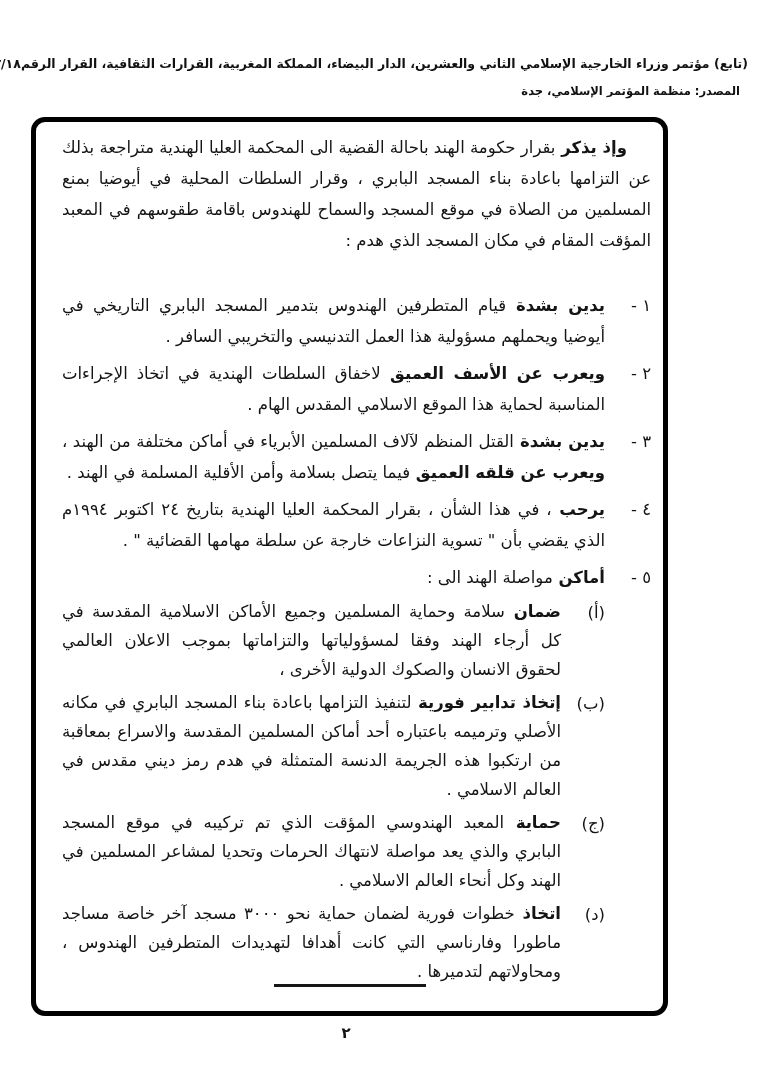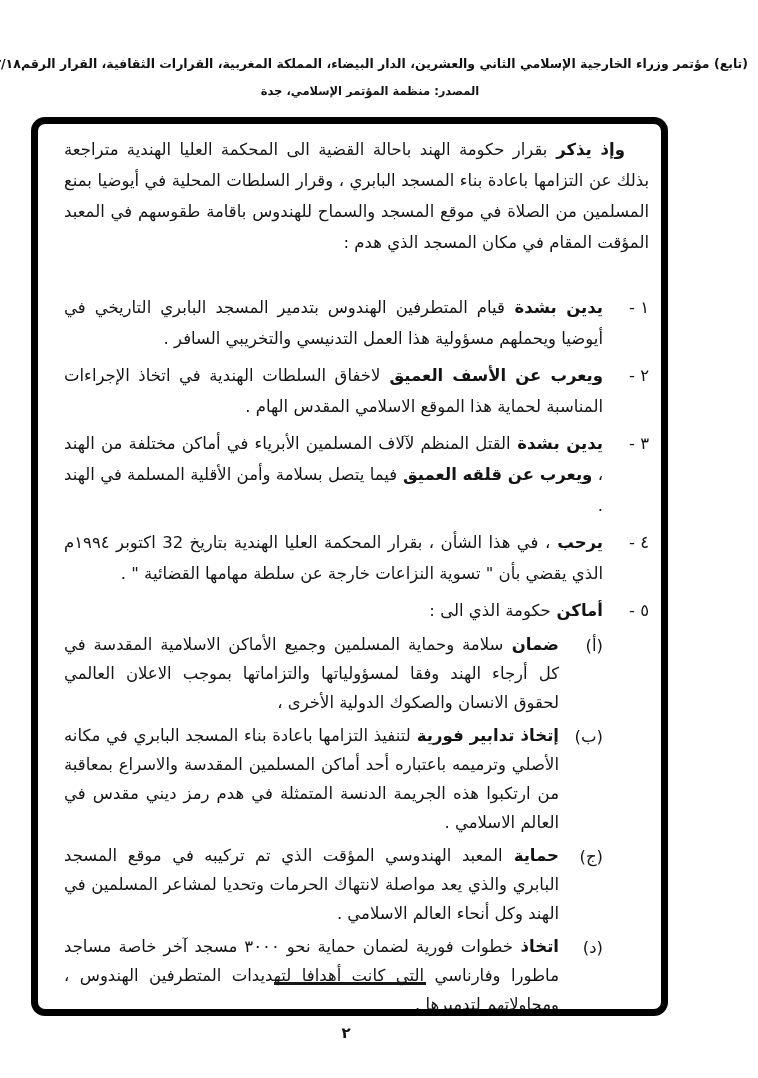--- a/index.html
+++ b/index.html
@@ -8,26 +8,26 @@
     background:#ffffff;color:#161616;
     font-family:"DejaVu Sans", sans-serif;
     direction:rtl;overflow:hidden;
   }
   .hdr1{
     position:absolute;top:56px;right:10px;
     font-size:12.5px;font-weight:bold;white-space:nowrap;
     letter-spacing:0;color:#111;
   }
   .hdr2{
-    position:absolute;top:84px;left:0;width:740px;text-align:center;
+    position:absolute;top:84px;left:0;width:740px;
     font-size:11.5px;font-weight:bold;color:#111;
   }
   .green-box{
     position:absolute;top:117px;left:31px;width:637px;height:899px;
-    box-sizing:border-box;border:7px solid #000000;border-radius:14px;
+    box-sizing:border-box;border:5px solid #000000;border-radius:14px;
     padding:10px 12px 0 26px;overflow:hidden;background:#fff;
   }
   .opening{
     margin:0 0 34px 0;
     font-size:16.5px;line-height:31px;
     text-align:justify;text-indent:24px;color:#141414;
   }
   .item{display:flex;margin:0 0 6px 0;}
   .marker{
     flex:0 0 46px;font-size:16.5px;line-height:31px;
@@ -67,25 +67,25 @@
       <div class="item">
         <span class="marker">٢ -</span>
         <div class="item-text"><span class="bd">ويعرب عن الأسف العميق </span><span>لاخفاق السلطات الهندية في اتخاذ الإجراءات المناسبة لحماية هذا الموقع الاسلامي المقدس الهام .</span></div>
       </div>
       <div class="item">
         <span class="marker">٣ -</span>
         <div class="item-text"><span class="bd">يدين بشدة </span><span>القتل المنظم لآلاف المسلمين الأبرياء في أماكن مختلفة من الهند ، </span><span class="bd">ويعرب عن قلقه العميق </span><span>فيما يتصل بسلامة وأمن الأقلية المسلمة في الهند .</span></div>
       </div>
       <div class="item">
         <span class="marker">٤ -</span>
-        <div class="item-text"><span class="bd">يرحب </span><span>، في هذا الشأن ، بقرار المحكمة العليا الهندية بتاريخ 32 اكتوبر ١٩٩٤م الذي يقضي بأن " تسوية النزاعات خارجة عن سلطة مهامها القضائية " .</span></div>
+        <div class="item-text"><span class="bd">يرحب </span><span>، في هذا الشأن ، بقرار المحكمة العليا الهندية بتاريخ ٢٤ اكتوبر ١٩٩٤م الذي يقضي بأن " تسوية النزاعات خارجة عن سلطة مهامها القضائية " .</span></div>
       </div>
       <div class="item">
         <span class="marker">٥ -</span>
-        <div class="item-text"><span class="bd">أماكن </span><span>حكومة الذي الى :</span><div class="subitems">
+        <div class="item-text"><span class="bd">أماكن </span><span>مواصلة الهند الى :</span><div class="subitems">
             <div class="subitem">
               <span class="sub-marker">(أ)</span>
               <div class="sub-text"><span class="bd">ضمان </span><span>سلامة وحماية المسلمين وجميع الأماكن الاسلامية المقدسة في كل أرجاء الهند وفقا لمسؤولياتها والتزاماتها بموجب الاعلان العالمي لحقوق الانسان والصكوك الدولية الأخرى ،</span></div>
             </div>
             <div class="subitem">
               <span class="sub-marker">(ب)</span>
               <div class="sub-text"><span class="bd">إتخاذ تدابير فورية </span><span>لتنفيذ التزامها باعادة بناء المسجد البابري في مكانه الأصلي وترميمه باعتباره أحد أماكن المسلمين المقدسة والاسراع بمعاقبة من ارتكبوا هذه الجريمة الدنسة المتمثلة في هدم رمز ديني مقدس في العالم الاسلامي .</span></div>
             </div>
             <div class="subitem">
               <span class="sub-marker">(ج)</span>

